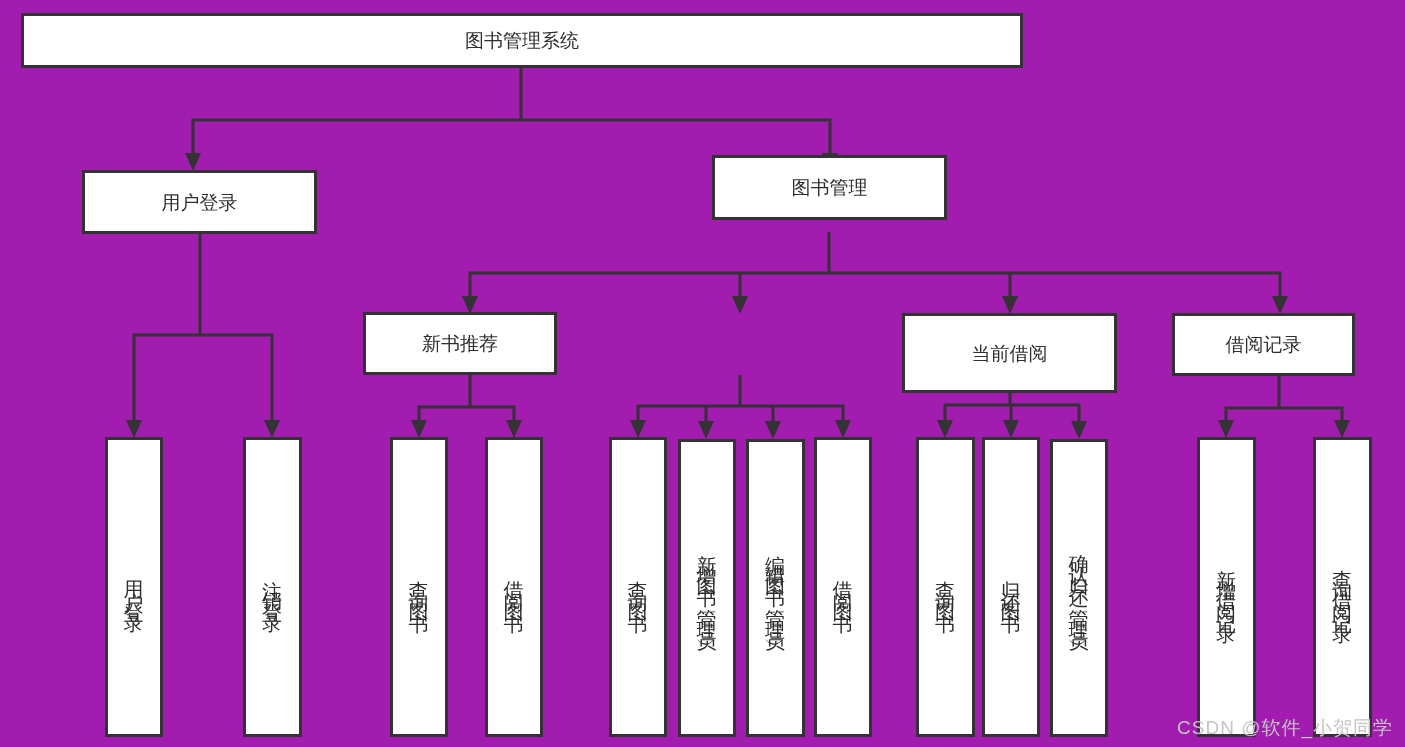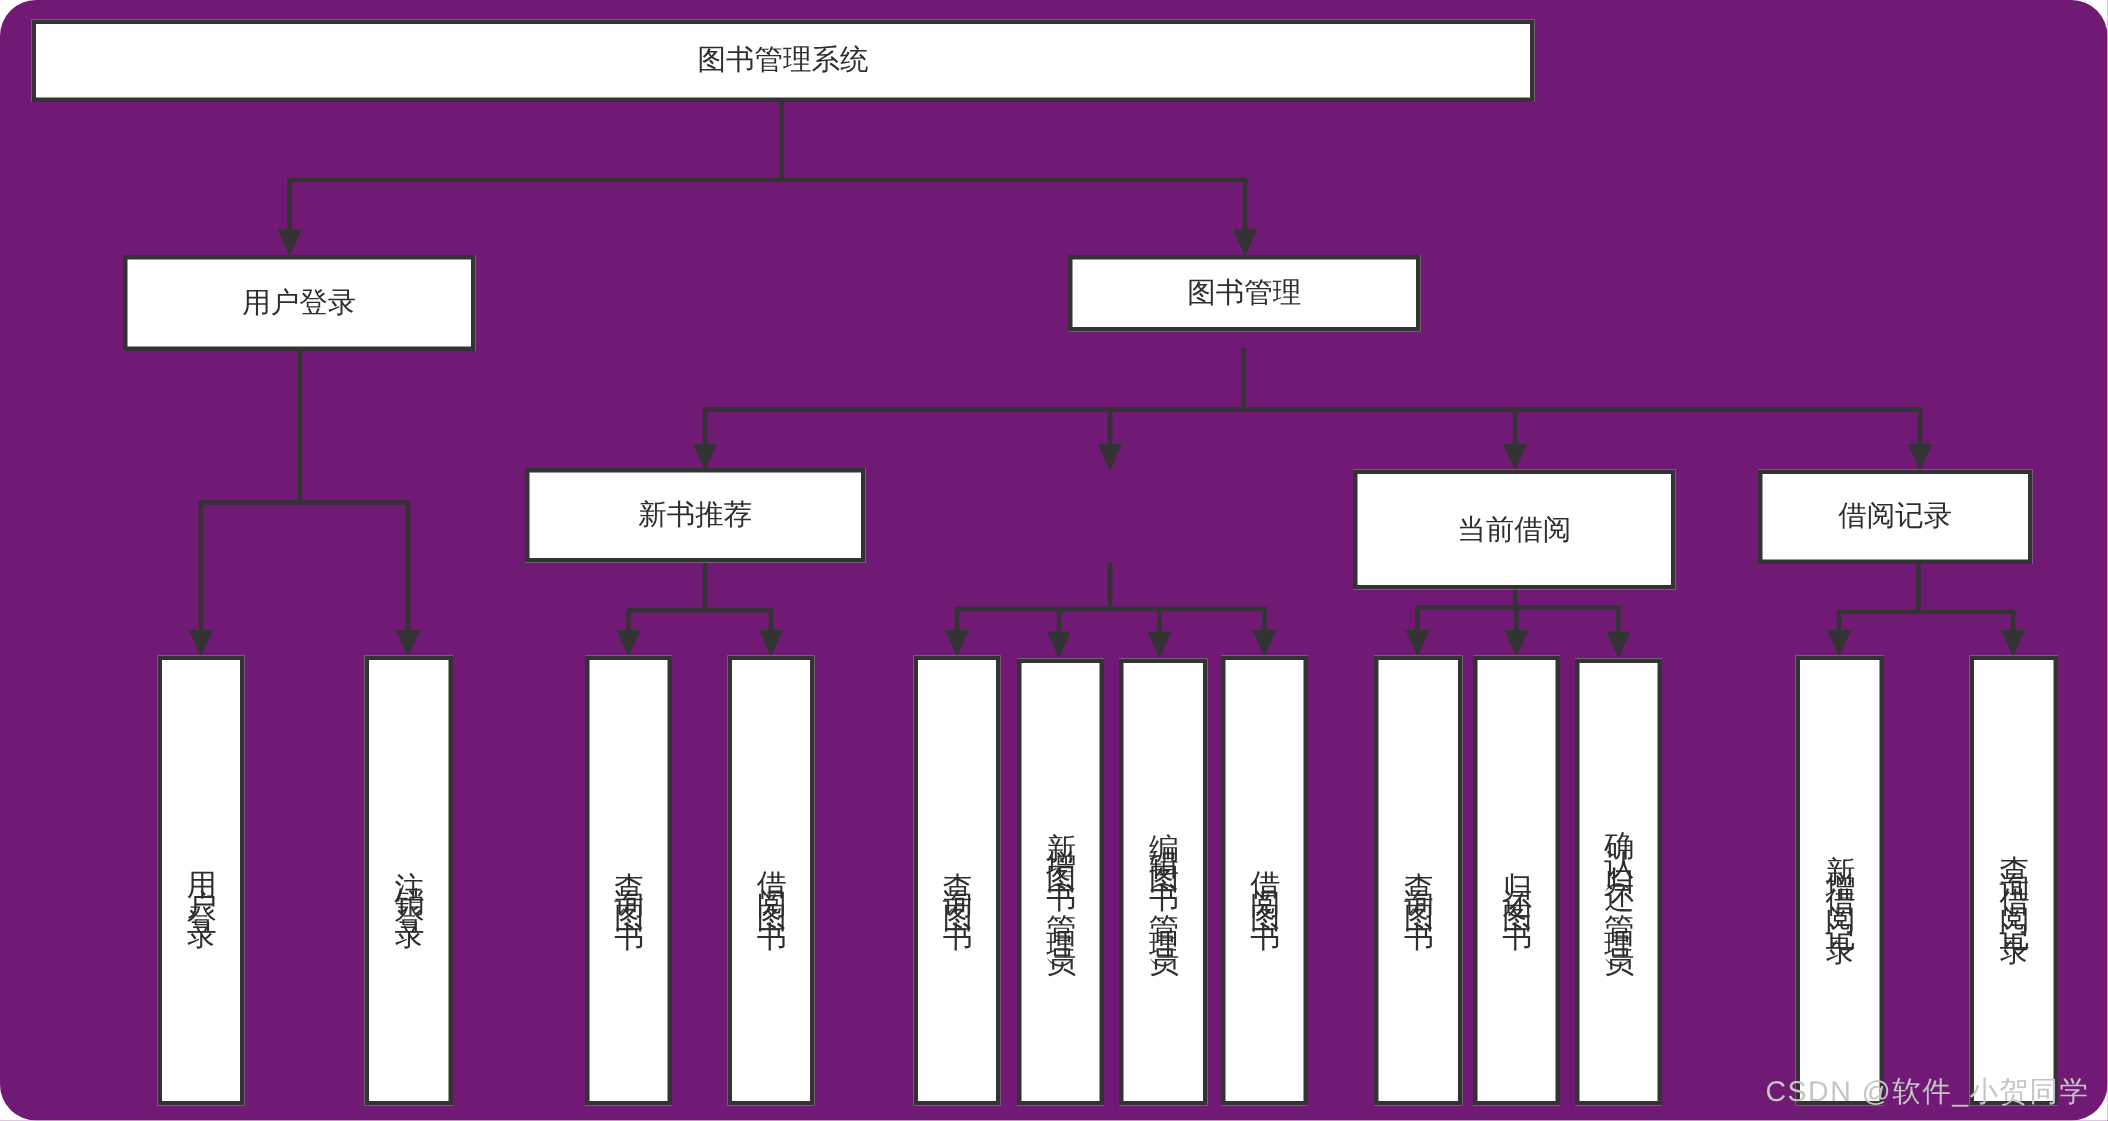--- a/index.html
+++ b/index.html
@@ -1,19 +1,18 @@
 <!DOCTYPE html>
 <html><head>
 <meta charset="utf-8">
 <style>
   html,body{margin:0;padding:0;background:#ffffff;}
   #canvas{
-    position:relative;width:1405px;height:747px;background:#701a75;overflow:hidden;
+    position:relative;width:1405px;height:747px;background:#a21caf;overflow:hidden;
     font-family:"Liberation Sans","DejaVu Sans",sans-serif;
-    border-radius:24px;
   }
   #wires{position:absolute;left:0;top:0;width:1405px;height:747px;}
   .node{
     position:absolute;box-sizing:border-box;background:#ffffff;
     border:3px solid #333333;color:#2e2e2e;
     display:flex;align-items:center;justify-content:center;
     font-size:19px;line-height:1;white-space:nowrap;
   }
   .v{
     writing-mode:vertical-rl;text-orientation:mixed;
@@ -75,23 +74,23 @@
       <polygon points="1003,420 1019,420 1011,438"></polygon>
       <polygon points="1071,421 1087,421 1079,439"></polygon>
       <polygon points="1218,420 1234,420 1226,438"></polygon>
       <polygon points="1334,420 1350,420 1342,438"></polygon>
     </g>
   </svg>
 
   <div class="node" style="left:21px;top:13px;width:1002px;height:55px">图书管理系统</div>
 
   <div class="node" style="left:82px;top:170px;width:235px;height:64px">用户登录</div>
-  <div class="node" style="left:712px;top:170px;width:235px;height:51px">图书管理</div>
+  <div class="node" style="left:712px;top:155px;width:235px;height:65px">图书管理</div>
 
-  <div class="node" style="left:350px;top:312px;width:227px;height:63px">新书推荐</div>
+  <div class="node" style="left:363px;top:312px;width:194px;height:63px">新书推荐</div>
   <div class="node" style="left:902px;top:313px;width:215px;height:80px">当前借阅</div>
   <div class="node" style="left:1172px;top:313px;width:183px;height:63px">借阅记录</div>
 
   <div class="node v" style="left:105px;top:437px;width:58px;height:300px">用户登录</div>
   <div class="node v" style="left:243px;top:437px;width:59px;height:300px">注销登录</div>
 
   <div class="node v" style="left:390px;top:437px;width:58px;height:300px">查询图书</div>
   <div class="node v" style="left:485px;top:437px;width:58px;height:300px">借阅图书</div>
 
   <div class="node v" style="left:609px;top:437px;width:58px;height:300px">查询图书</div>

